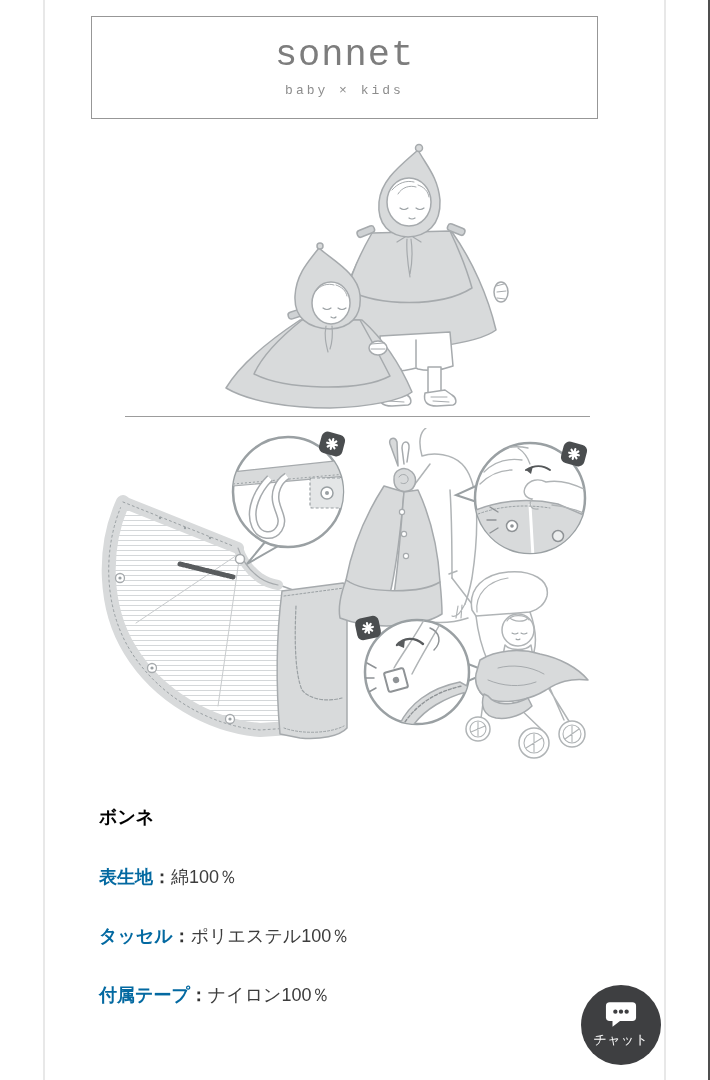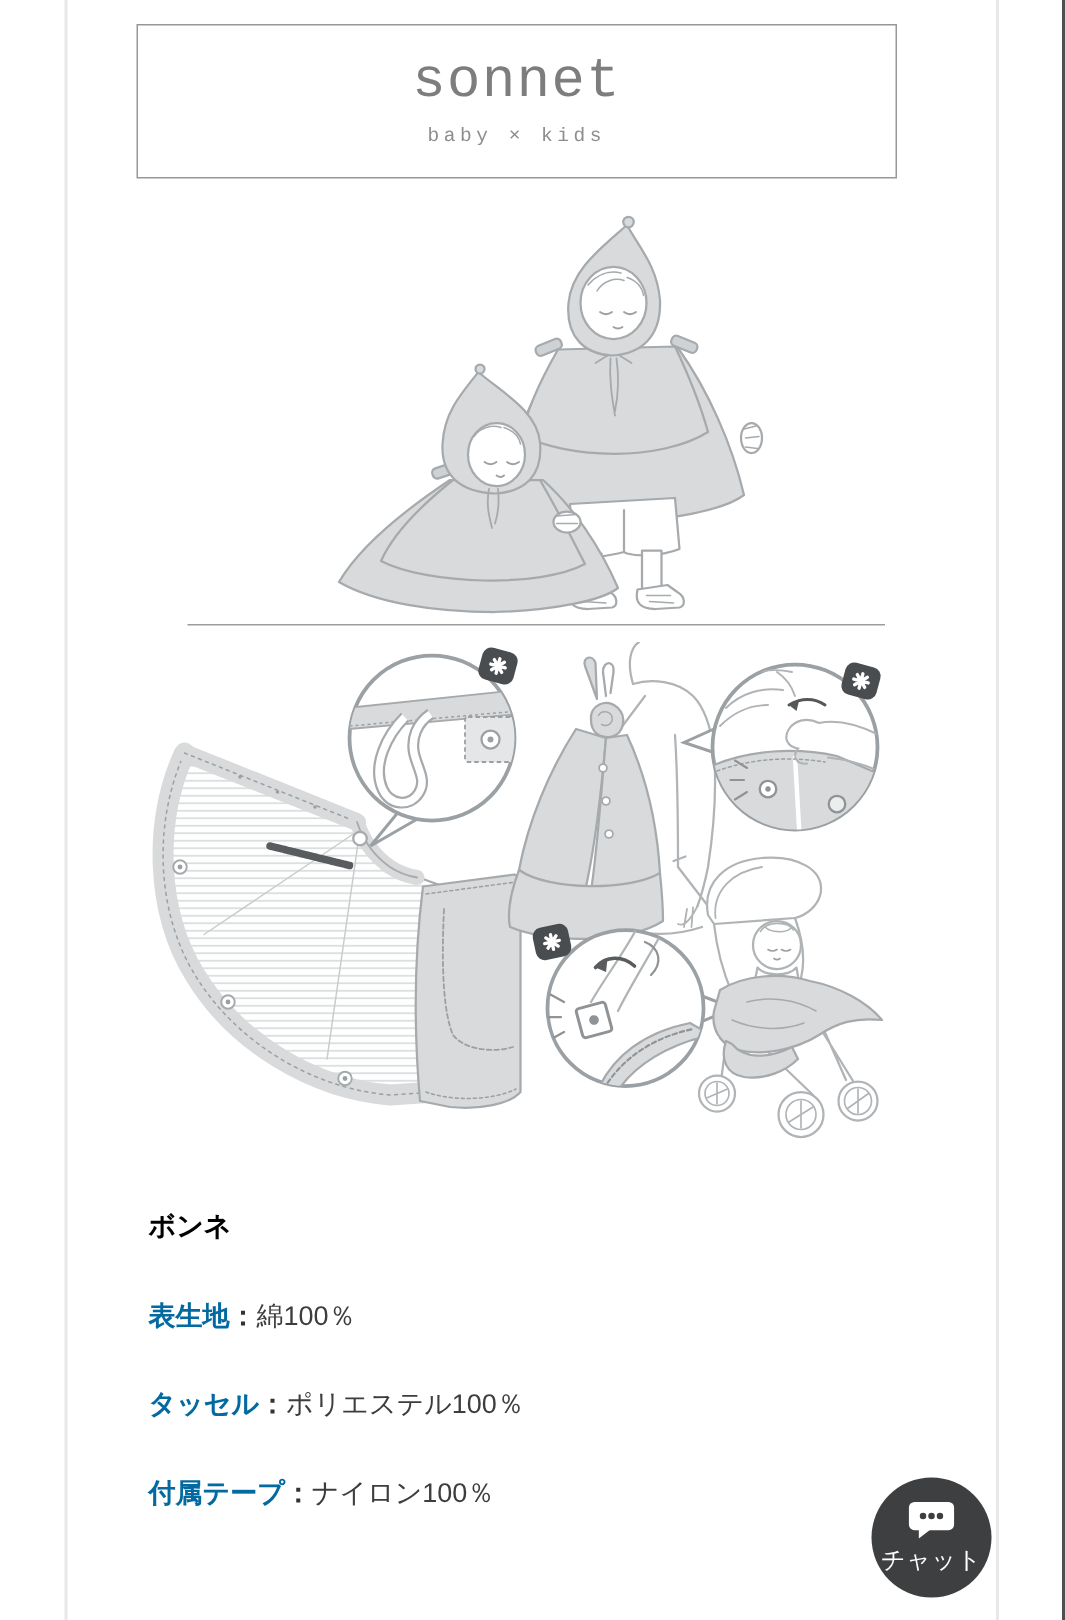--- a/index.html
+++ b/index.html
@@ -40,21 +40,21 @@
   .spec-label{font-weight:bold;color:#0369a1;}
   .spec-sep{font-weight:bold;color:#333;}
   .spec-value{font-weight:normal;}
 
   
   .chat-btn{
     position:absolute;left:581px;top:985px;width:80px;height:80px;border-radius:50%;
     background:#3e3f41;display:flex;flex-direction:column;align-items:center;justify-content:center;
     cursor:pointer;border:none;padding:0;
   }
-  .chat-label{color:#ffffff;font-size:16px;margin-top:3px;letter-spacing:0.5px;}
+  .chat-label{color:#ffffff;font-size:13px;margin-top:3px;letter-spacing:0.5px;}
 
   svg{display:block;}
 </style>
 </head>
 <body>
 
 <div class="col-line left"></div>
 <div class="col-line right"></div>
 <div class="edge-right"></div>
 

